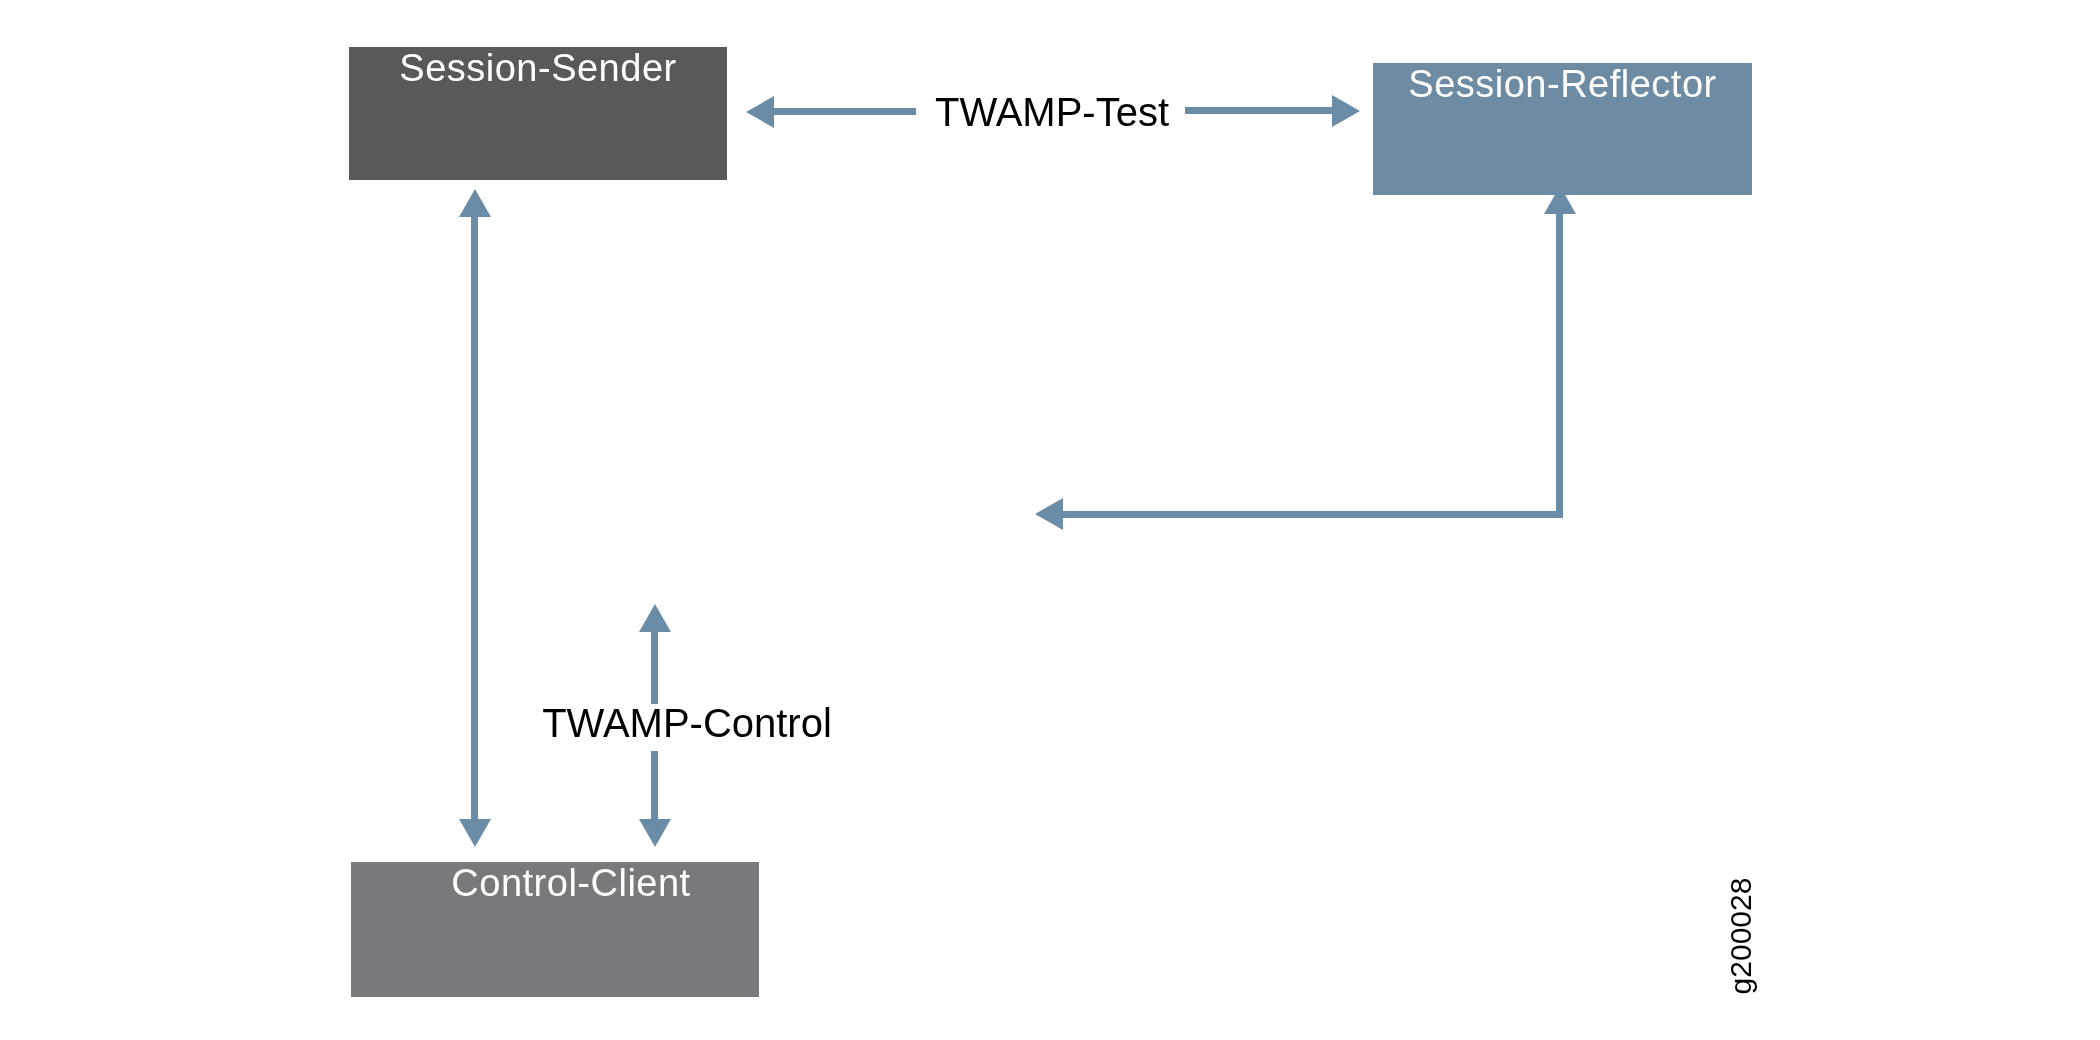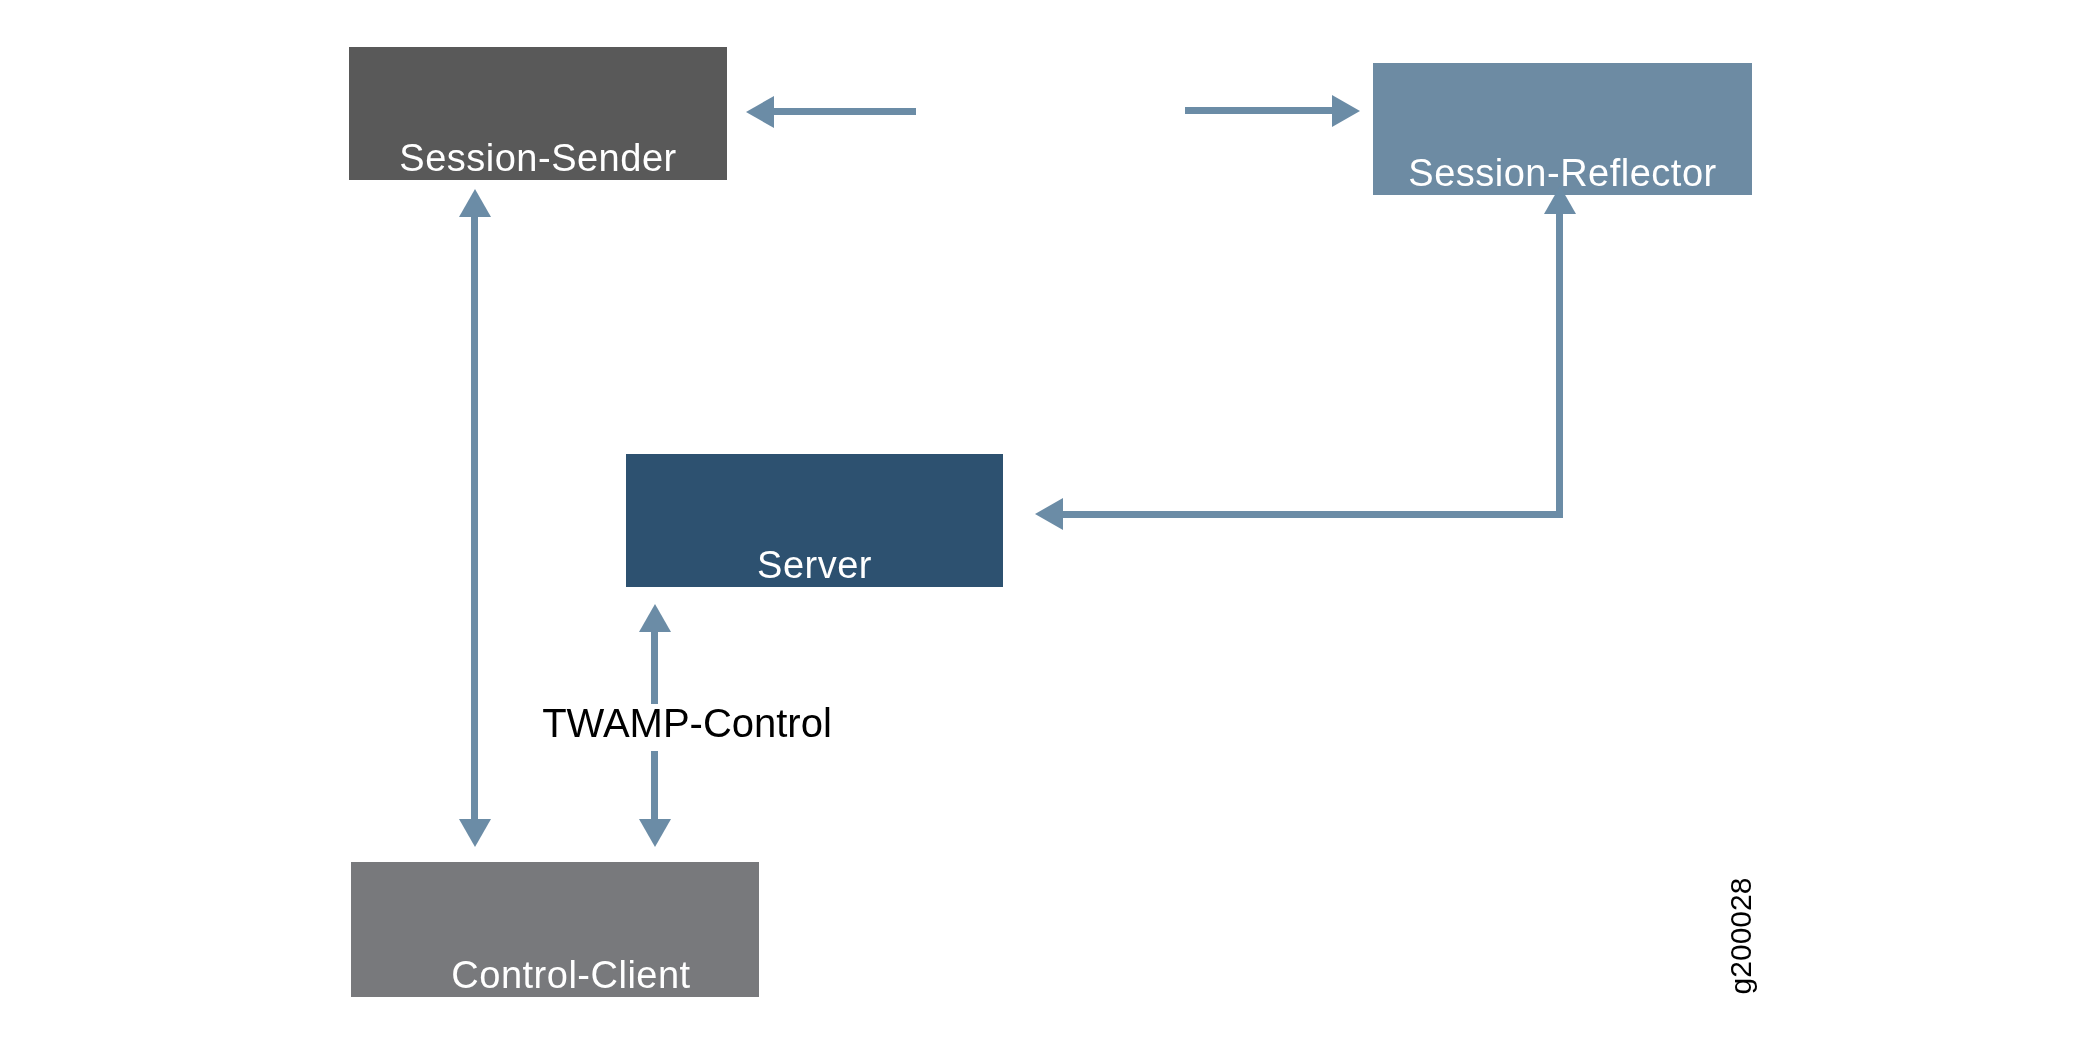--- a/index.html
+++ b/index.html
@@ -11,21 +11,21 @@
     font-family: "Liberation Sans", sans-serif;
     overflow: hidden;
     --arrow: #6b8ca6;
     --label: #000000;
   }
 
   
   .node {
     position: absolute;
     display: flex;
-    align-items: flex-end;
+    align-items: flex-start;
     justify-content: center;
   }
   .node-label {
     color: #ffffff;
     font-size: 38px;
     letter-spacing: 0.5px;
     white-space: nowrap;
   }
   #n-session-sender    { left: 349px;  top: 47px;  width: 378px; height: 133px; }
   #n-session-reflector { left: 1373px; top: 35px;  width: 379px; height: 132px; }
@@ -85,32 +85,30 @@
 <div class="canvas" style="--arrow: #6b8ca6; --label: #000000; background: rgb(255, 255, 255);">
 
   <div class="node" id="n-session-sender" style="background: rgb(89, 89, 89);">
     <span class="node-label">Session-Sender</span>
   </div>
 
   <div class="node" id="n-session-reflector" style="background: rgb(109, 139, 163); margin-top: 28px;">
     <span class="node-label">Session-Reflector</span>
   </div>
 
-  <div class="node" id="n-server" style="background: rgb(45, 81, 112);">
-    <span class="node-label">Server</span>
-  </div>
 
   <div class="node" id="n-control-client" style="background: rgb(120, 121, 124);">
     <span class="node-label">Control-Client</span>
   </div>
 
   <div class="shaft" id="s-test-left"></div>
   <div class="head head-left" id="h-test-left"></div>
   <div class="shaft" id="s-test-right"></div>
   <div class="head head-right" id="h-test-right"></div>
+  <div class="edge-label" id="l-twamp-test">TWAMP-Test</div>
 
   <div class="shaft" id="s-sender-client"></div>
   <div class="head head-up" id="h-sender-top"></div>
   <div class="head head-down" id="h-sender-bottom"></div>
 
   <div class="shaft" id="s-control-upper"></div>
   <div class="shaft" id="s-control-lower"></div>
   <div class="head head-up" id="h-control-top"></div>
   <div class="head head-down" id="h-control-bottom"></div>
   <div class="edge-label" id="l-twamp-control">TWAMP-Control</div>

